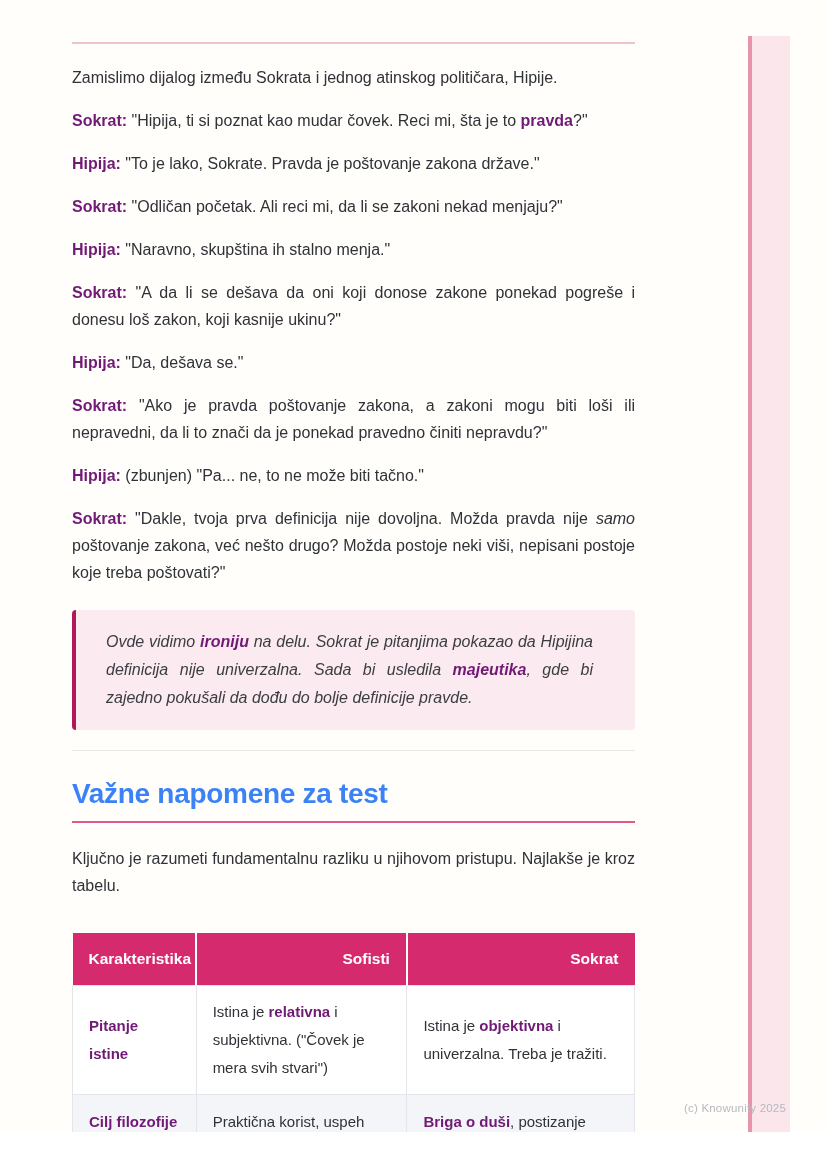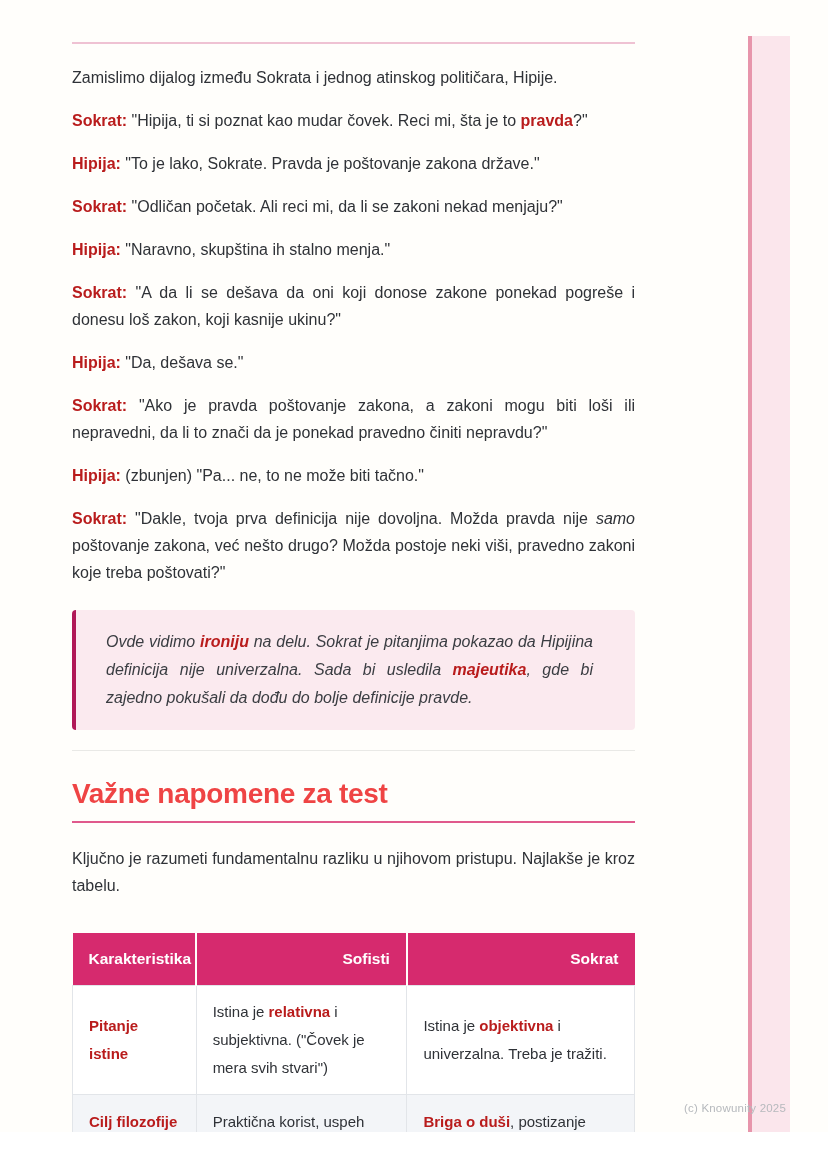--- a/index.html
+++ b/index.html
@@ -15,31 +15,31 @@
     position:absolute; left:748px; top:36px; width:38px; height:1096px;
     background:#fbe6ec; border-left:4px solid #e795ab;
   }
   .content { position:absolute; left:72px; top:0; width:563px; }
   .top-rule { margin-top:42px; height:2px; background:#efc2d3; }
   .para {
     font-size:16px; line-height:27px; color:#2f3237;
     text-align:justify; margin:0 0 16px 0;
   }
   #dialog .para:first-child { margin-top:20px; }
-  .b { font-weight:bold; color:#b91c1c; }
+  .b { font-weight:bold; color:#701a75; }
   .i { font-style:italic; }
   .callout {
     margin-top:24px; background:#fbeaef; border-left:4px solid #b01857;
     border-radius:4px; padding:18px 42px 18px 30px;
   }
   .callout .para { margin:0; line-height:28px; color:#3a3d42; }
   .divider { margin-top:20px; height:1px; background:#e9e9e6; }
   h2.section-heading {
     margin:26px 0 0 0; font-size:28px; line-height:34px;
-    color:#ef4444; font-weight:bold; letter-spacing:-0.3px;
+    color:#3b82f6; font-weight:bold; letter-spacing:-0.3px;
   }
   .heading-rule { margin-top:10px; height:2px; background:#e0598c; }
   .section-para { margin-top:22px; }
   table.cmp {
     margin-top:34px; border-collapse:collapse; width:100%;
     table-layout:fixed;
   }
   table.cmp col.c1 { width:22%; }
   table.cmp col.c2 { width:37.5%; }
   table.cmp col.c3 { width:40.5%; }
@@ -73,21 +73,21 @@
     <div id="dialog">
         <p class="para"><span>Zamislimo dijalog između Sokrata i jednog atinskog političara, Hipije.</span></p>
         <p class="para"><span class="b">Sokrat:</span><span> "Hipija, ti si poznat kao mudar čovek. Reci mi, šta je to </span><span class="b">pravda</span><span>?"</span></p>
         <p class="para"><span class="b">Hipija:</span><span> "To je lako, Sokrate. Pravda je poštovanje zakona države."</span></p>
         <p class="para"><span class="b">Sokrat:</span><span> "Odličan početak. Ali reci mi, da li se zakoni nekad menjaju?"</span></p>
         <p class="para"><span class="b">Hipija:</span><span> "Naravno, skupština ih stalno menja."</span></p>
         <p class="para"><span class="b">Sokrat:</span><span> "A da li se dešava da oni koji donose zakone ponekad pogreše i donesu loš zakon, koji kasnije ukinu?"</span></p>
         <p class="para"><span class="b">Hipija:</span><span> "Da, dešava se."</span></p>
         <p class="para"><span class="b">Sokrat:</span><span> "Ako je pravda poštovanje zakona, a zakoni mogu biti loši ili nepravedni, da li to znači da je ponekad pravedno činiti nepravdu?"</span></p>
         <p class="para"><span class="b">Hipija:</span><span> (zbunjen) "Pa... ne, to ne može biti tačno."</span></p>
-        <p class="para"><span class="b">Sokrat:</span><span> "Dakle, tvoja prva definicija nije dovoljna. Možda pravda nije </span><span class="i">samo</span><span> poštovanje zakona, već nešto drugo? Možda postoje neki viši, pravedno zakoni koje treba poštovati?"</span></p>
+        <p class="para"><span class="b">Sokrat:</span><span> "Dakle, tvoja prva definicija nije dovoljna. Možda pravda nije </span><span class="i">samo</span><span> poštovanje zakona, već nešto drugo? Možda postoje neki viši, nepisani postoje koje treba poštovati?"</span></p>
       </div>
 
     <div class="callout">
       <p class="para"><span class="i">Ovde vidimo </span><span class="b i">ironiju</span><span class="i"> na delu. Sokrat je pitanjima pokazao da Hipijina definicija nije univerzalna. Sada bi usledila </span><span class="b i">majeutika</span><span class="i">, gde bi zajedno pokušali da dođu do bolje definicije pravde.</span></p>
     </div>
 
     <div class="divider"></div>
 
     <h2 class="section-heading">Važne napomene za test</h2>
     <div class="heading-rule"></div>

